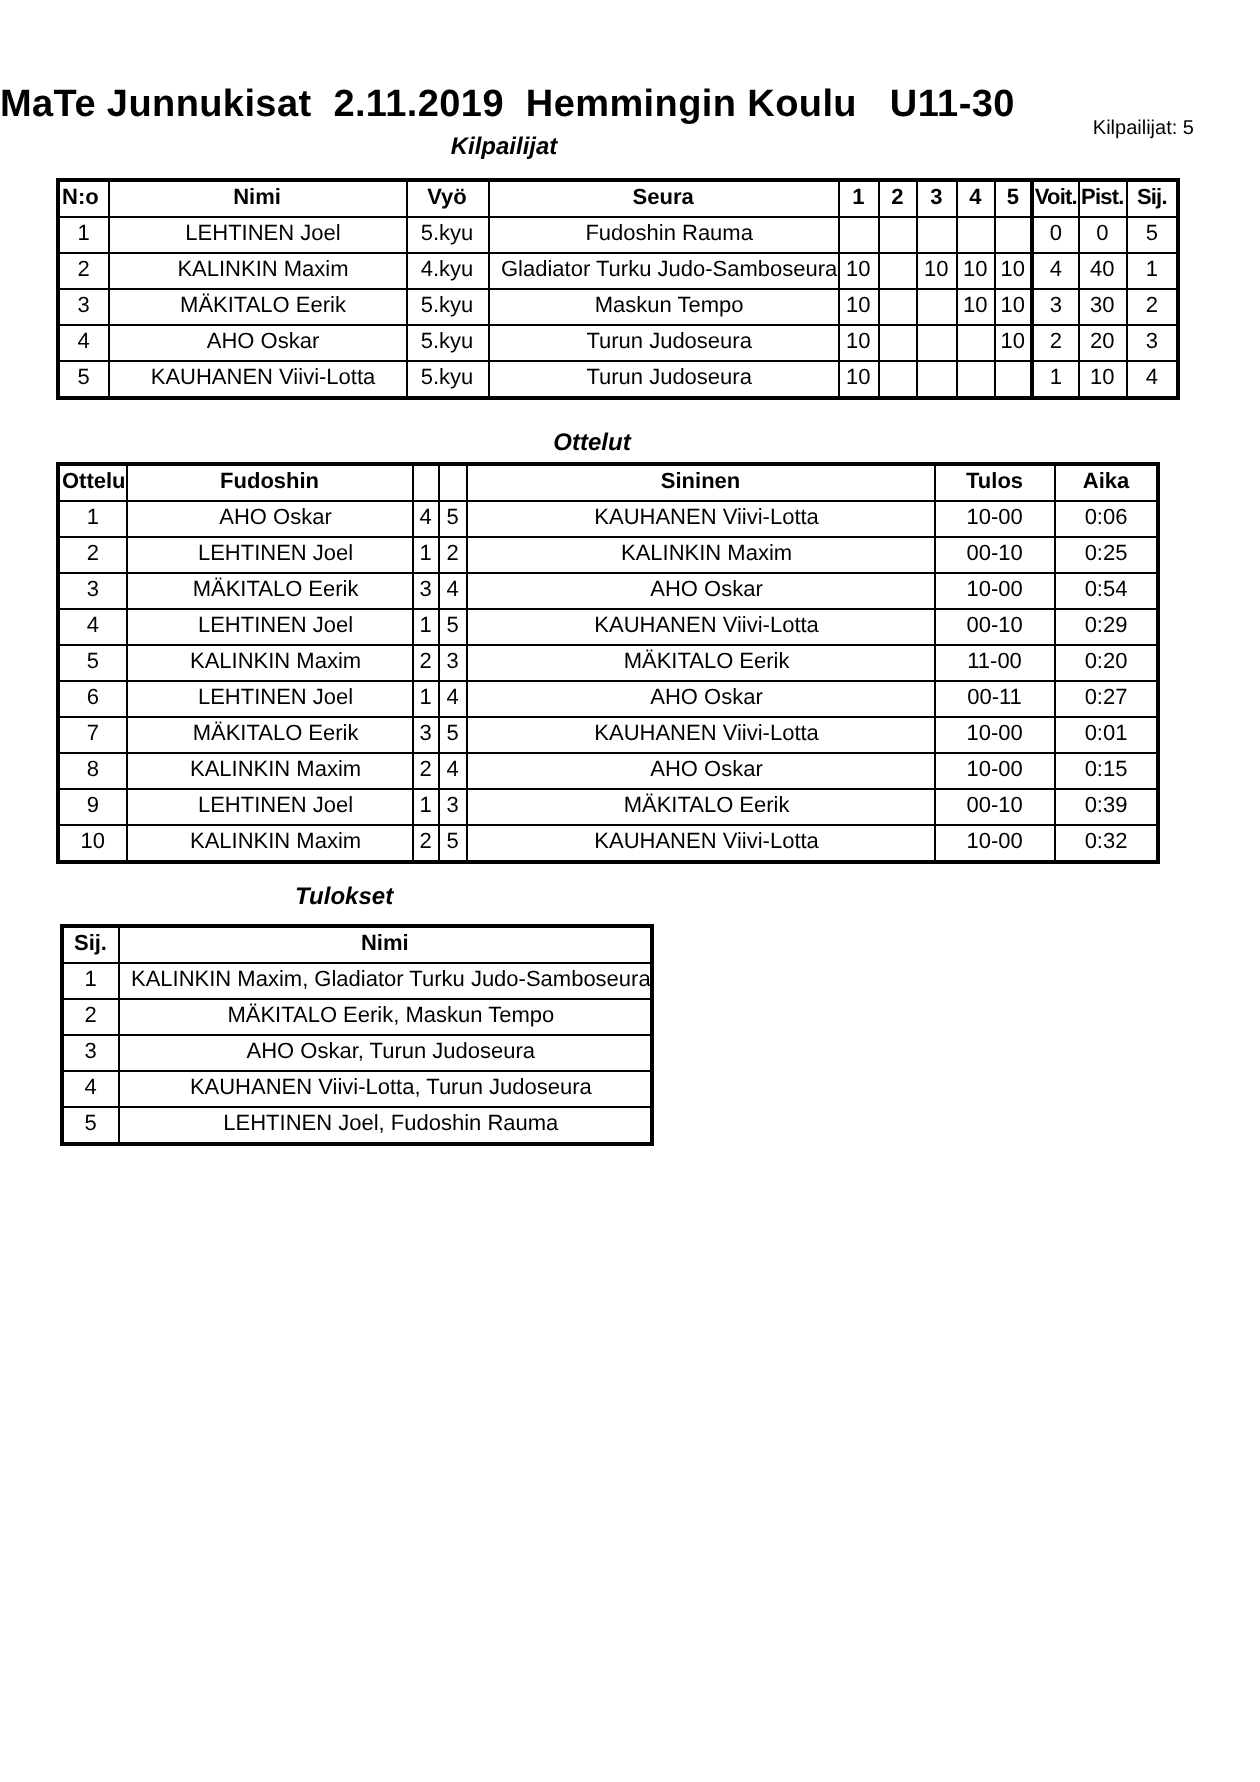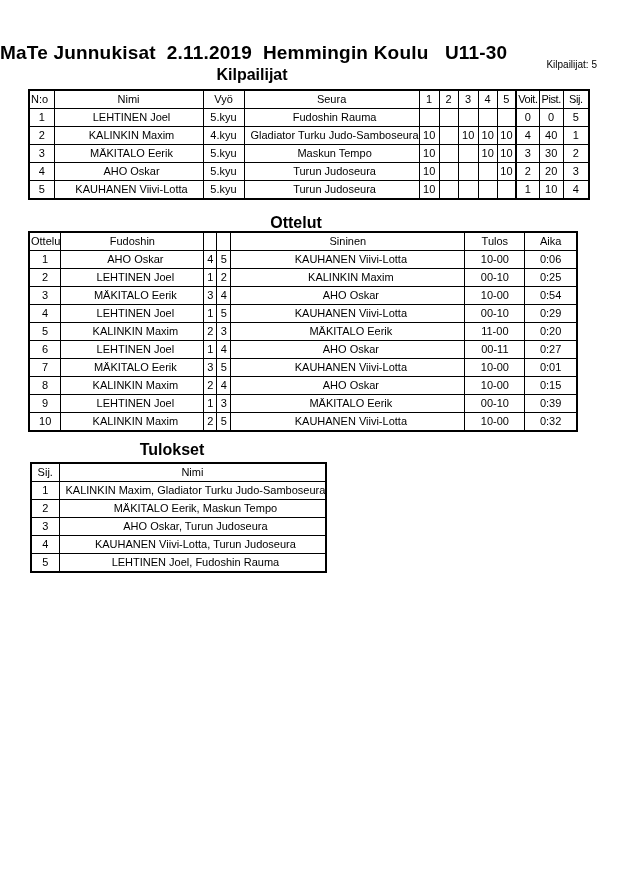--- a/index.html
+++ b/index.html
@@ -6,37 +6,37 @@
   body{
     width:630px;height:891px;background:#ffffff;color:#000000;
     font-family:"Liberation Sans", sans-serif;position:relative;overflow:hidden;
   }
   .abs{position:absolute;}
   .page-title{
     top:42px;left:0;width:630px;text-align:left;
     font-size:19px;font-weight:bold;white-space:pre;letter-spacing:0.2px;
   }
   .section-heading{
-    font-size:16px;font-weight:bold;transform:translateX(-50%);white-space:nowrap;
+    font-size:12px;font-weight:bold;transform:translateX(-50%);white-space:nowrap;font-style:italic;
   }
   .h-kilpailijat{top:66px;left:252px;}
   .h-ottelut{top:214px;left:296px;}
   .h-tulokset{top:441px;left:172px;}
   .count-label{top:59px;right:33px;font-size:10px;}
 
   table.tbl{
     position:absolute;border-collapse:collapse;table-layout:fixed;
     font-size:11px;background:#fff;border:2px solid #000;
   }
   .tbl th,.tbl td{
     border:1px solid #000;height:17px;padding:0;margin:0;
     text-align:center;vertical-align:middle;overflow:visible;
     font-size:11px;line-height:13px;
   }
-  .tbl th{font-weight:normal;}
+  .tbl th{font-weight:bold;}
   .left{text-align:center;padding-left:6px !important;}
   .hleft{text-align:left !important;padding-left:1px !important;}
   .thick-l{border-left:2px solid #000 !important;}
   .no-r{border-right-style:none;}
   .no-l{border-left-style:none;}
   .tight{letter-spacing:-0.4px;}
   .nowrap{white-space:nowrap;display:inline-block;position:relative;}
 
   .t-competitors{left:28px;top:89px;}
   .t-matches{left:28px;top:231px;}

